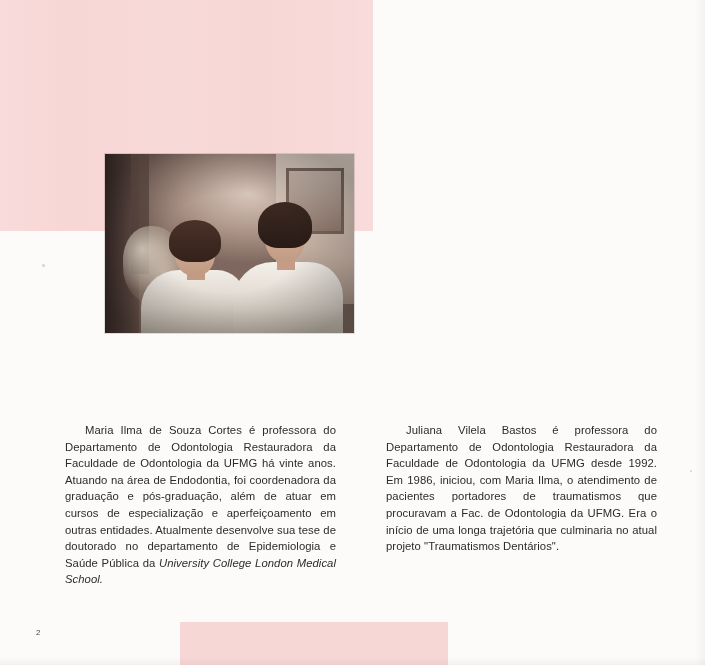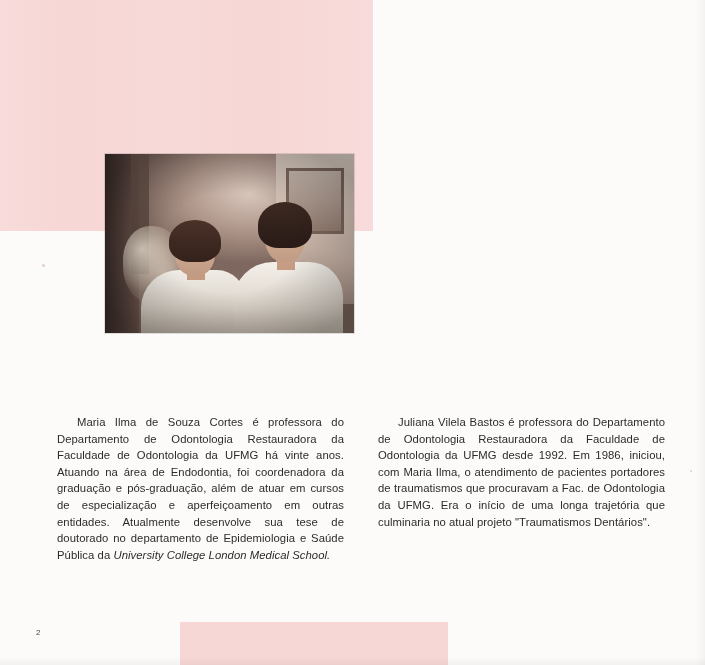--- a/index.html
+++ b/index.html
@@ -195,21 +195,21 @@
     left: 57px;
     top: 414px;
     width: 608px;
     display: flex;
     gap: 34px;
   }
   .col {
     width: 287px;
   }
   .col p {
-    margin: 0;
+    margin: 8px;
     font-size: 11.3px;
     line-height: 16.6px;
     color: #2c2b2c;
     text-align: justify;
     text-indent: 20px;
     letter-spacing: 0.05px;
   }
   .col p .italic {
     font-style: italic;
   }

